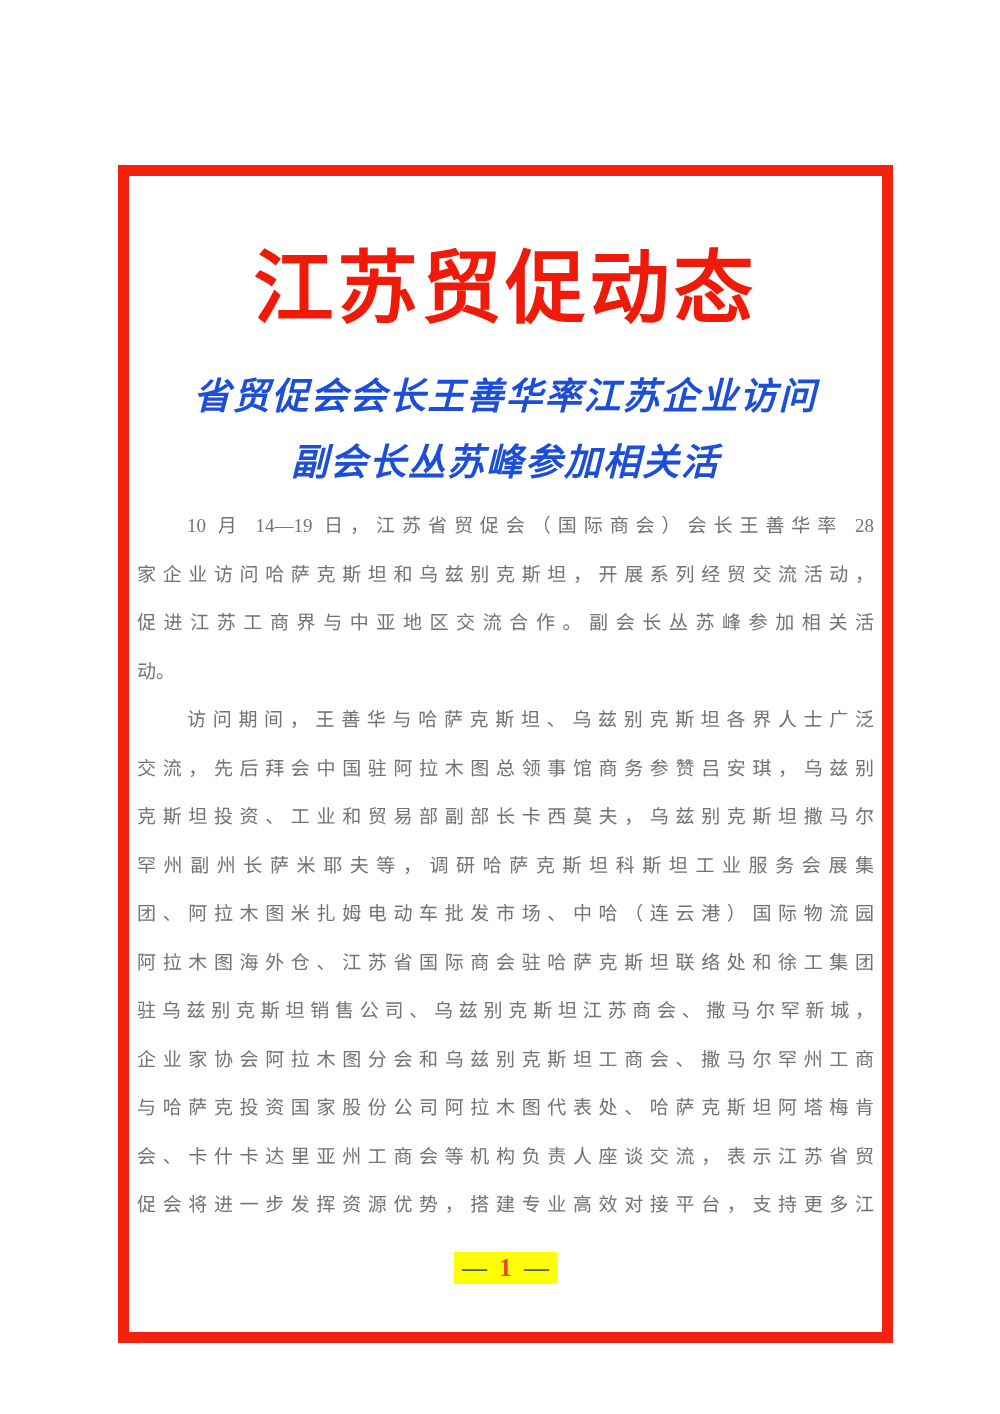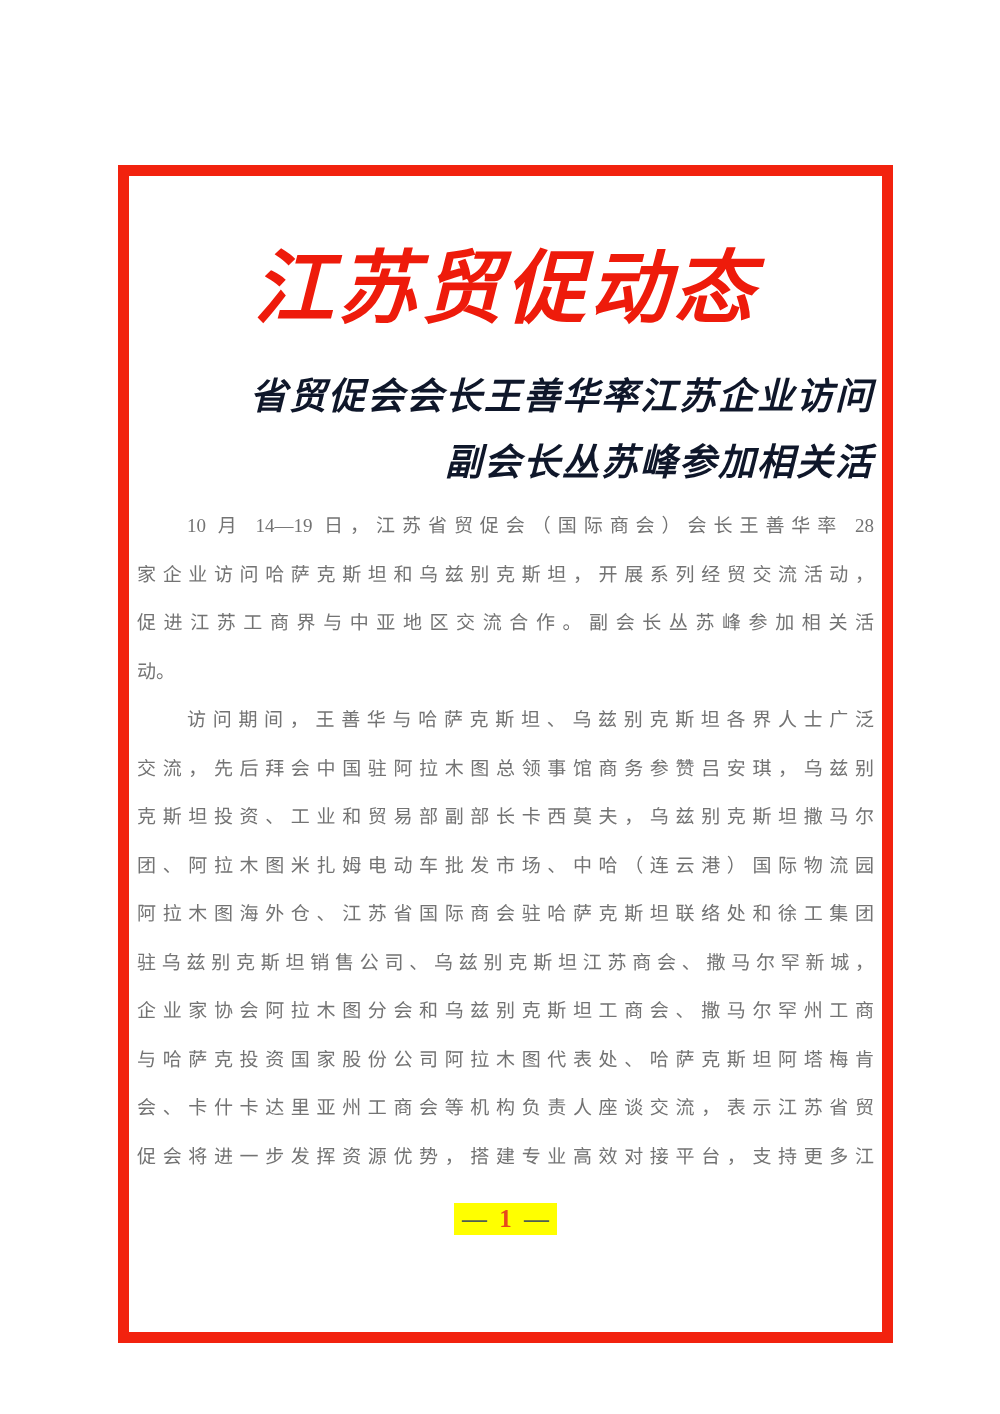--- a/index.html
+++ b/index.html
@@ -28,31 +28,30 @@
   .inner {
     padding: 0 8px;
   }
   .masthead-title {
     margin-top: 60px;
     height: 106px;
     line-height: 106px;
     text-align: center;
     font-size: 80px;
     font-weight: bold;
-    font-style: italic;
     letter-spacing: 4px;
     color: #ee1b0b;
     white-space: nowrap;
   }
   .subtitle {
-    text-align: right;
+    text-align: center;
     font-size: 37px;
     font-weight: bold;
     font-style: italic;
-    color: #0f172a;
+    color: #1d4ed8;
     line-height: 66px;
     letter-spacing: 2px;
     white-space: nowrap;
   }
   .subtitle.first {
     margin-top: 22px;
   }
   .body-text {
     margin-top: 6px;
     font-size: 19px;
@@ -107,20 +106,21 @@
 
       <div class="body-text">
         <div class="line indent">10 月 14—19 日，江苏省贸促会（国际商会）会长王善华率 28</div>
         <div class="line">家企业访问哈萨克斯坦和乌兹别克斯坦，开展系列经贸交流活动，</div>
         <div class="line">促进江苏工商界与中亚地区交流合作。副会长丛苏峰参加相关活</div>
         <div class="line para-end">动。</div>
 
         <div class="line indent">访问期间，王善华与哈萨克斯坦、乌兹别克斯坦各界人士广泛</div>
         <div class="line">交流，先后拜会中国驻阿拉木图总领事馆商务参赞吕安琪，乌兹别</div>
         <div class="line">克斯坦投资、工业和贸易部副部长卡西莫夫，乌兹别克斯坦撒马尔</div>
+        <div class="line">罕州副州长萨米耶夫等，调研哈萨克斯坦科斯坦工业服务会展集</div>
         <div class="line">团、阿拉木图米扎姆电动车批发市场、中哈（连云港）国际物流园</div>
         <div class="line">阿拉木图海外仓、江苏省国际商会驻哈萨克斯坦联络处和徐工集团</div>
         <div class="line">驻乌兹别克斯坦销售公司、乌兹别克斯坦江苏商会、撒马尔罕新城，</div>
         <div class="line">企业家协会阿拉木图分会和乌兹别克斯坦工商会、撒马尔罕州工商</div>
         <div class="line">与哈萨克投资国家股份公司阿拉木图代表处、哈萨克斯坦阿塔梅肯</div>
         <div class="line">会、卡什卡达里亚州工商会等机构负责人座谈交流，表示江苏省贸</div>
         <div class="line">促会将进一步发挥资源优势，搭建专业高效对接平台，支持更多江</div>
       </div>
 
       <div class="footer">

